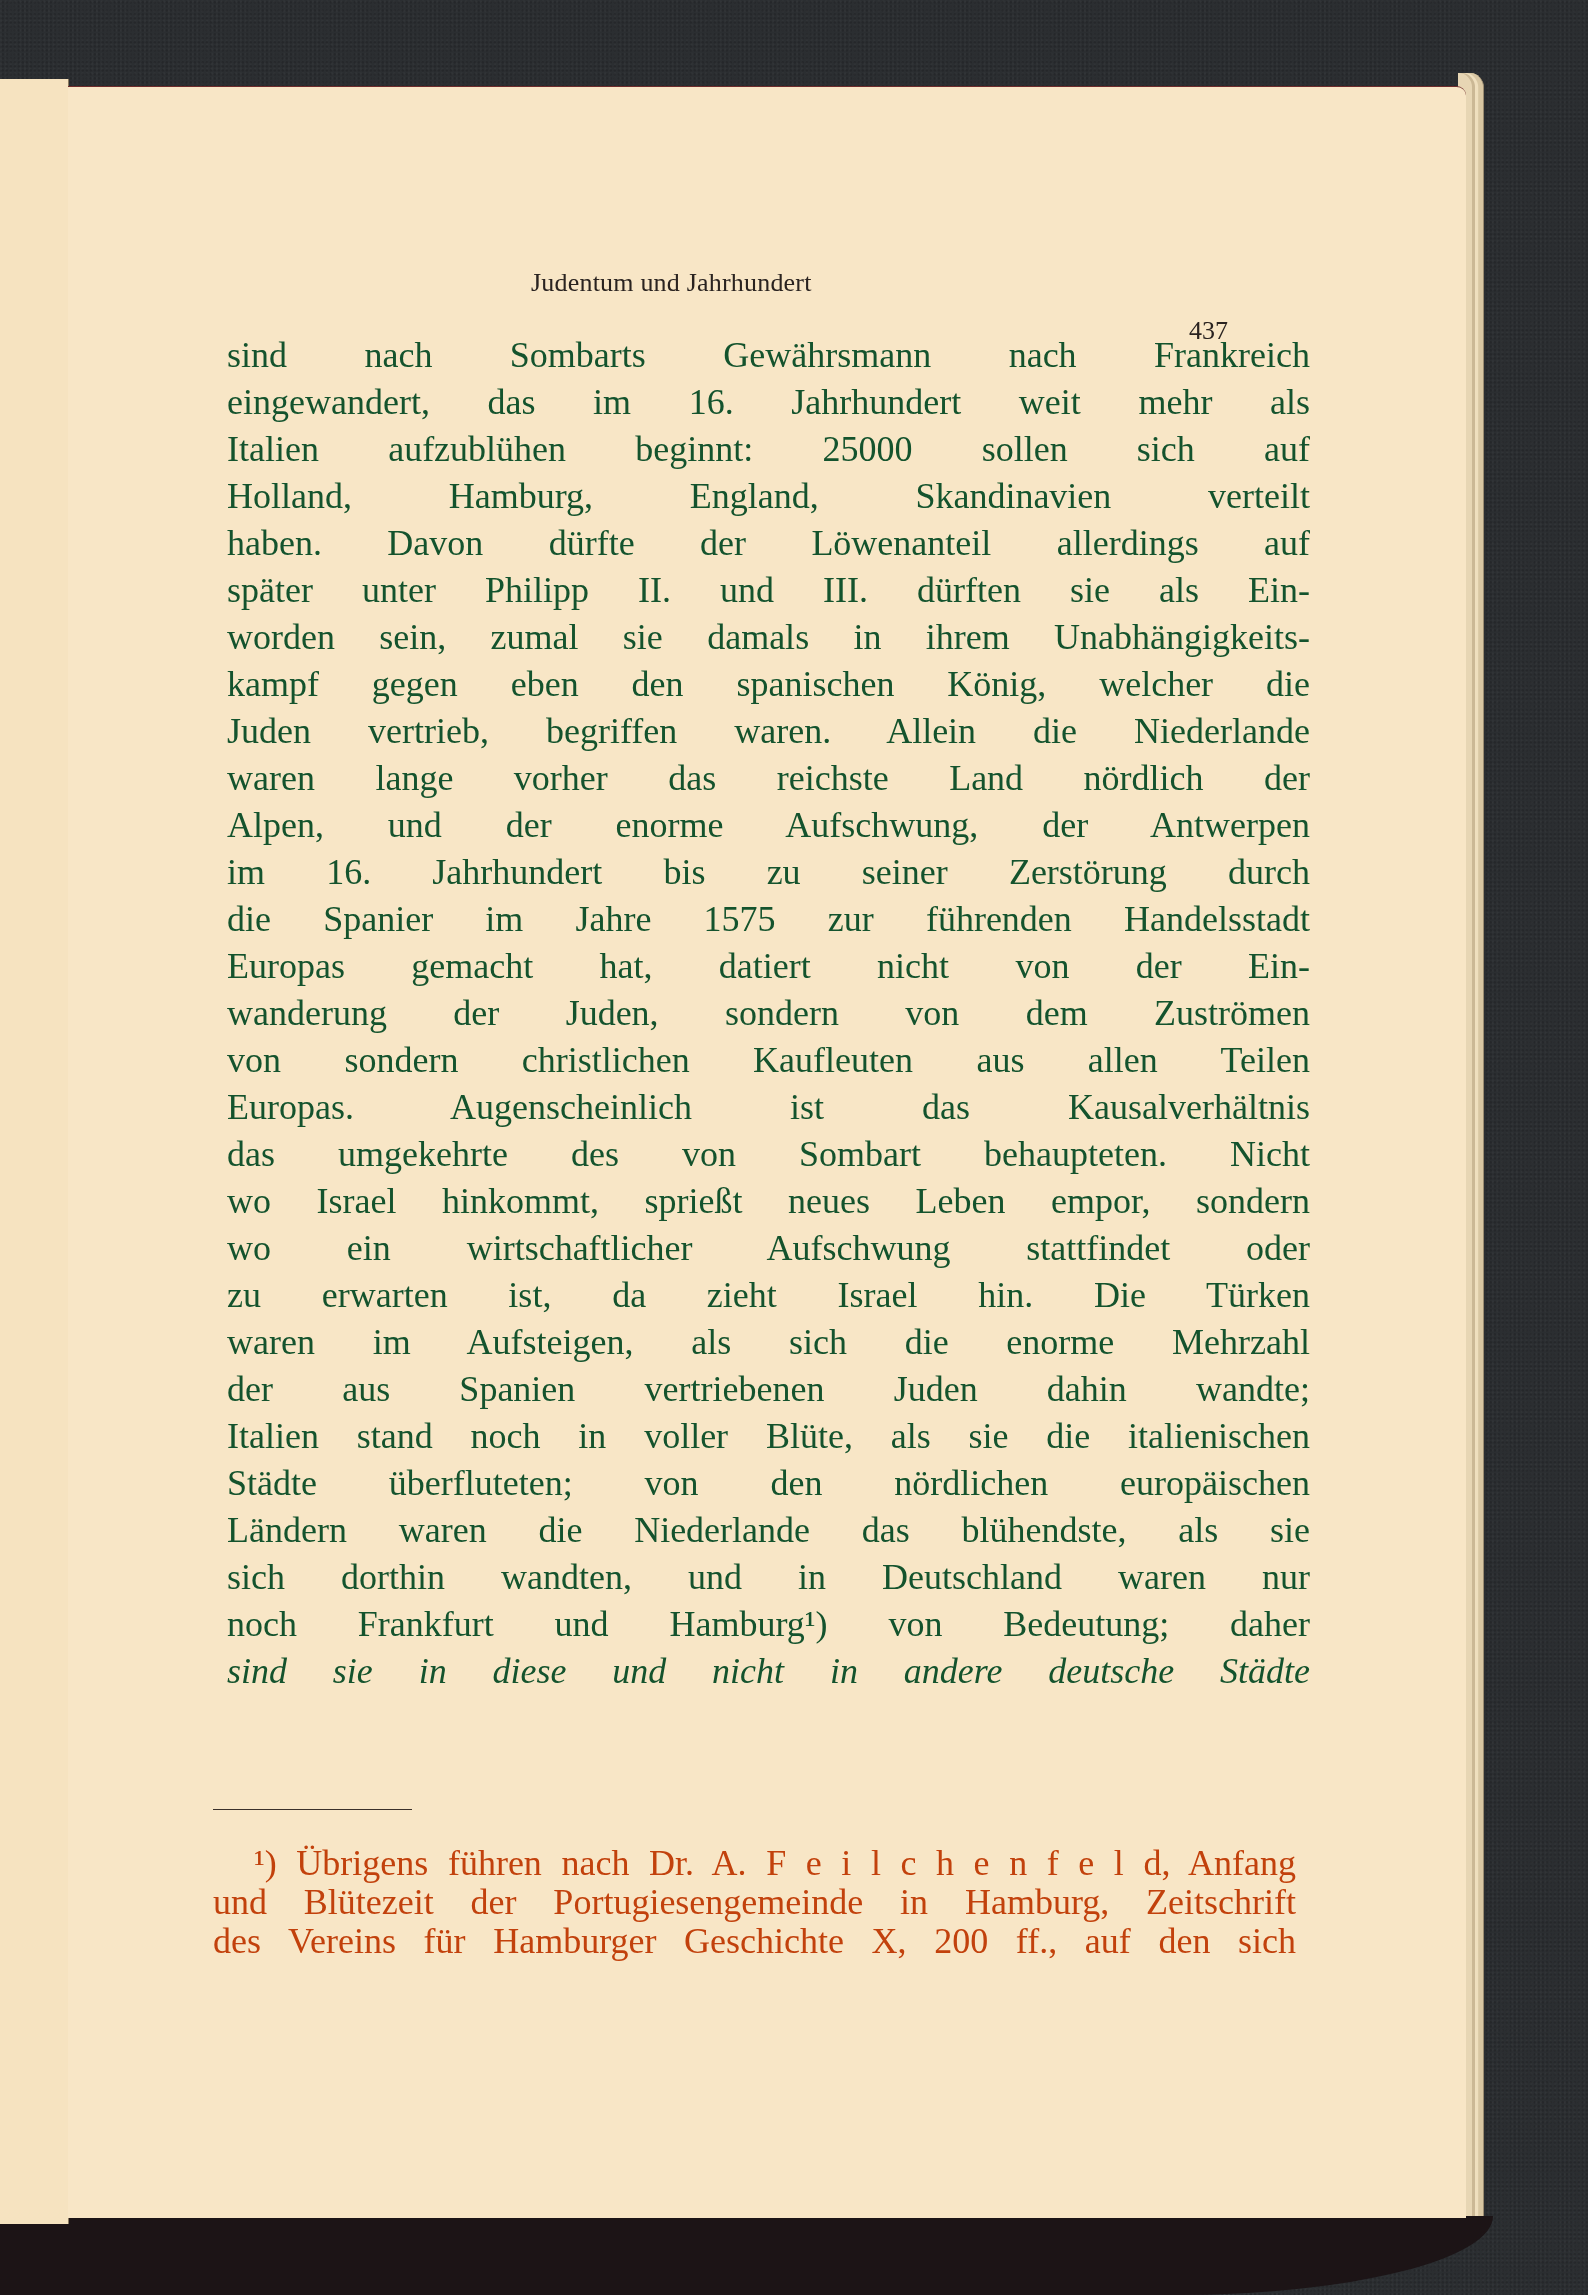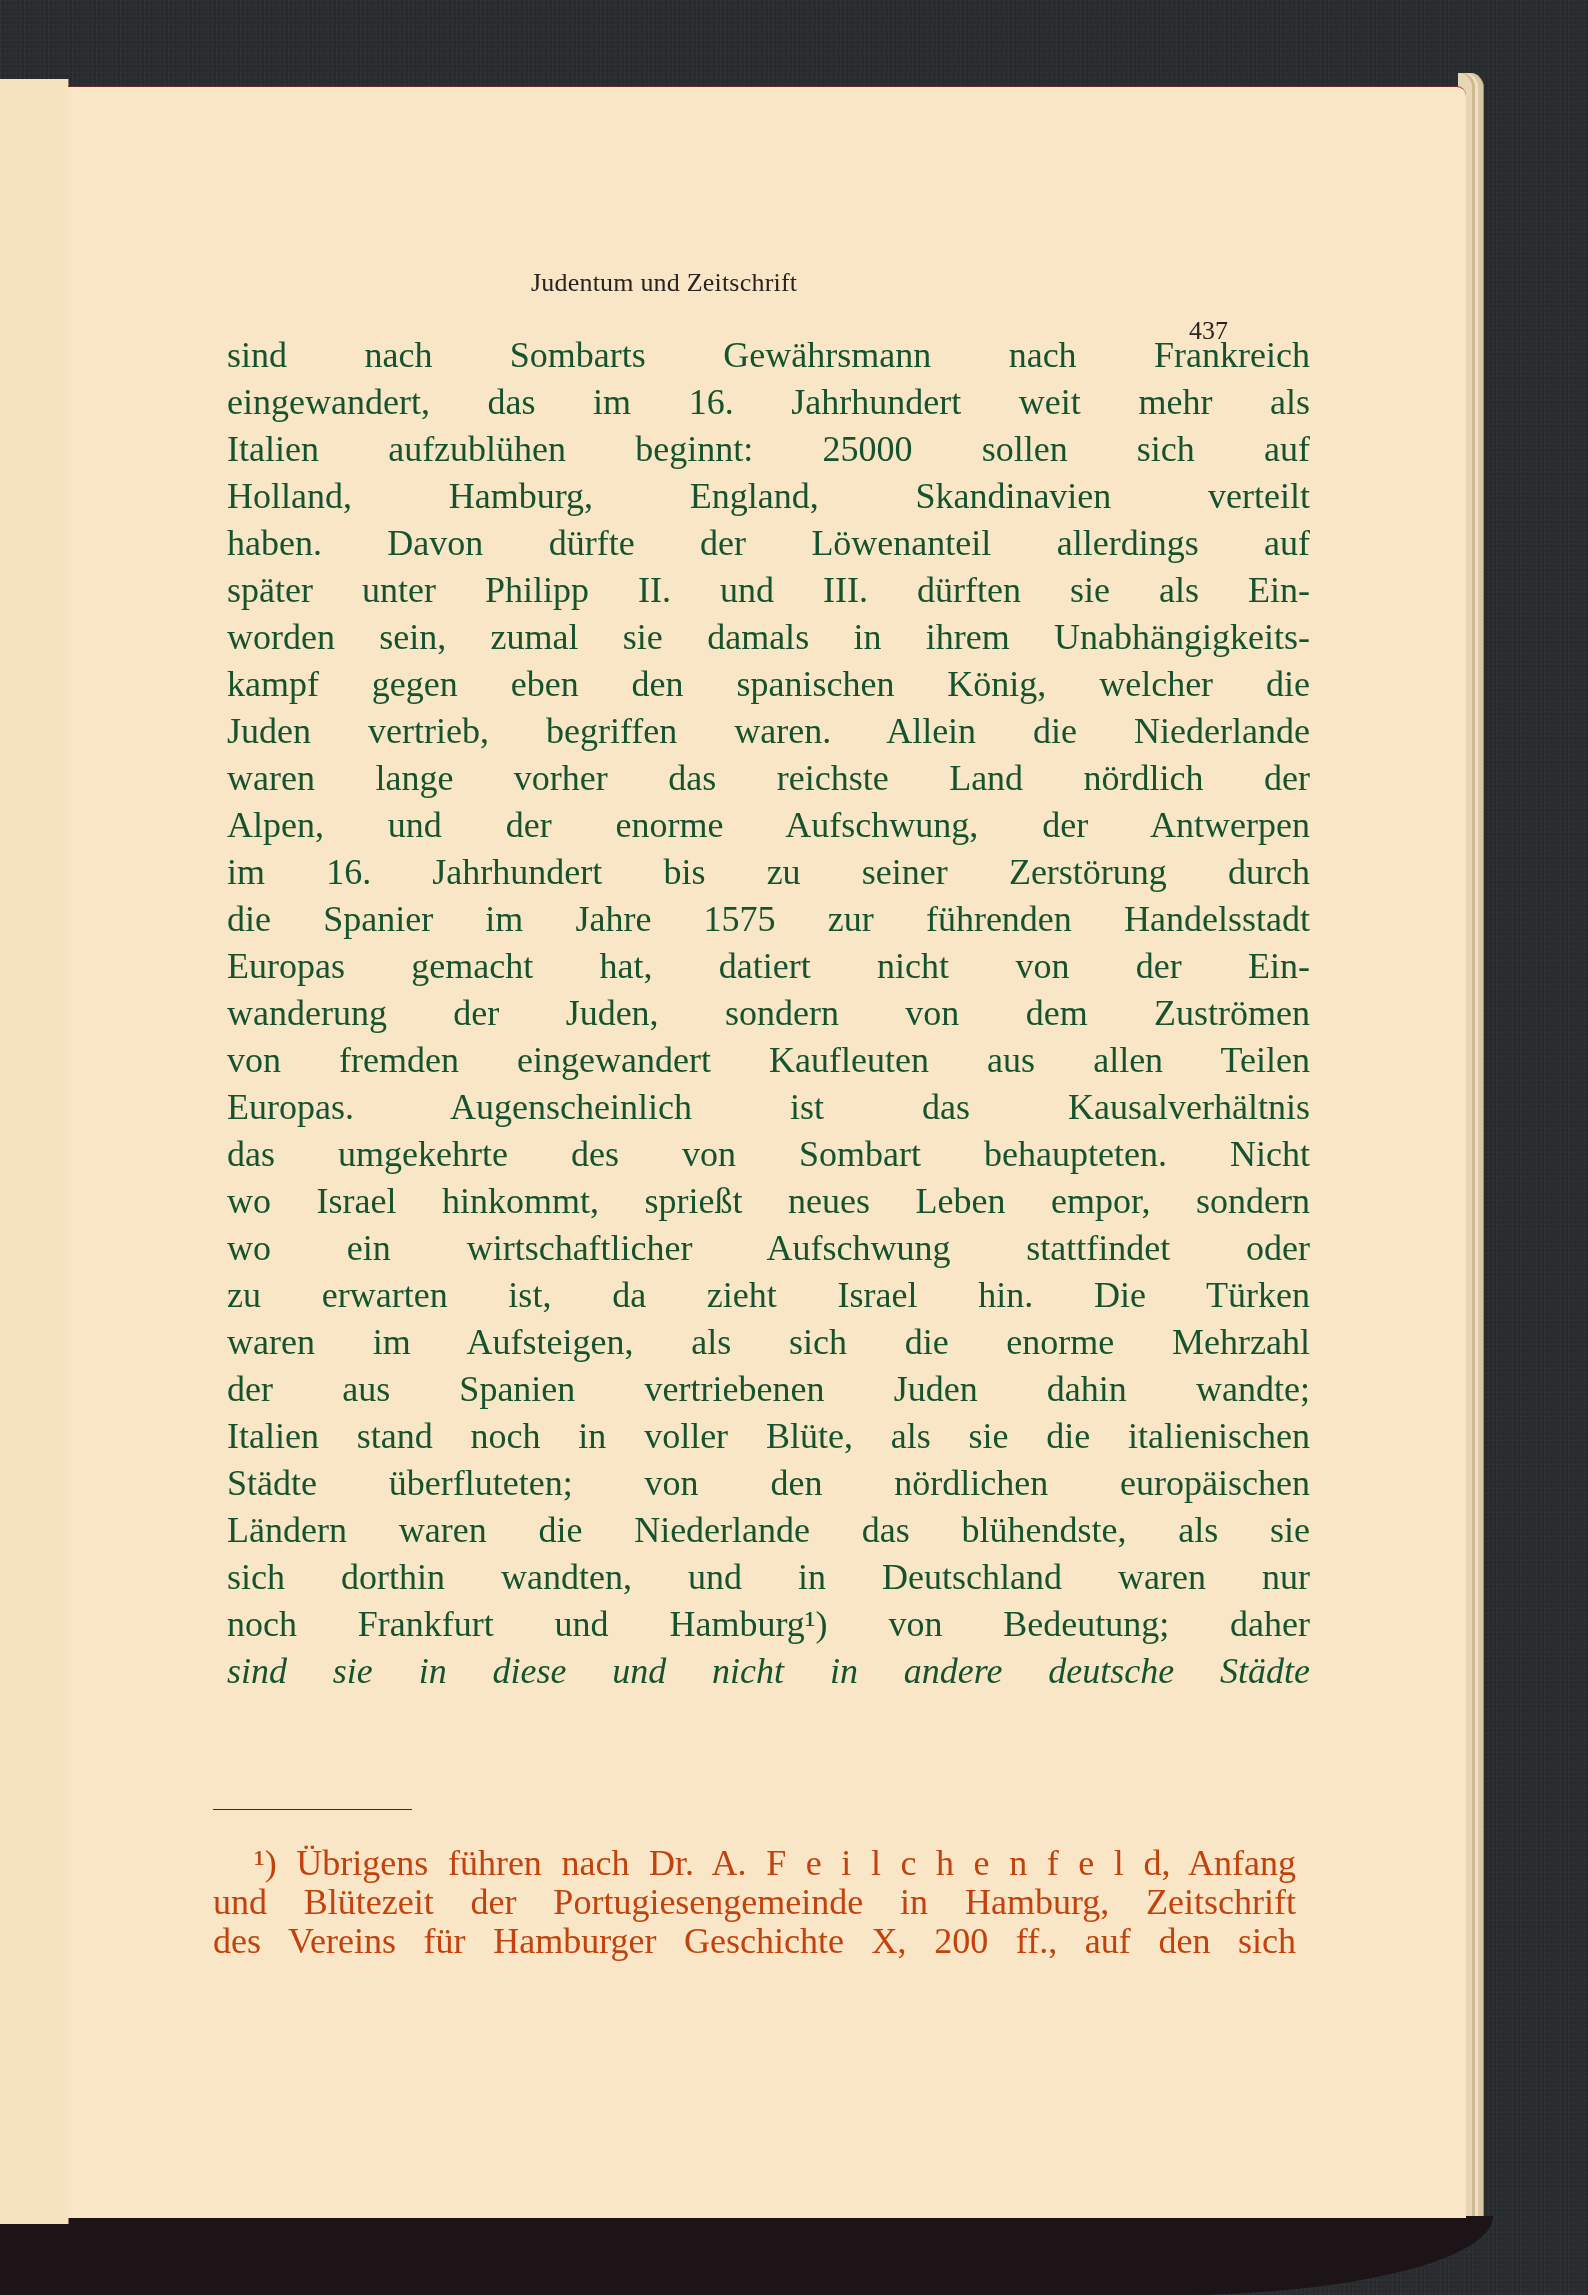--- a/index.html
+++ b/index.html
@@ -57,41 +57,41 @@
 </style>
 </head>
 <body>
 
 <div class="shadow-bottom"></div>
 <div class="left-page"></div>
 <div class="page-stack"></div>
 
 <div class="page">
   <div class="running-head">
-    <span class="title">Judentum und Zeitschrift</span>
+    <span class="title">Judentum und Jahrhundert</span>
     <span class="pagenum">437</span>
   </div>
 
   <div class="body-text" id="body-text">
       <span class="line">sind nach Sombarts Gewährsmann nach Frankreich</span>
       <span class="line">eingewandert, das im 16. Jahrhundert weit mehr als</span>
       <span class="line">Italien aufzublühen beginnt: 25000 sollen sich auf</span>
       <span class="line">Holland, Hamburg, England, Skandinavien verteilt</span>
       <span class="line">haben. Davon dürfte der Löwenanteil allerdings auf</span>
       <span class="line">später unter Philipp II. und III. dürften sie als Ein-</span>
       <span class="line">worden sein, zumal sie damals in ihrem Unabhängigkeits-</span>
       <span class="line">kampf gegen eben den spanischen König, welcher die</span>
       <span class="line">Juden vertrieb, begriffen waren. Allein die Niederlande</span>
       <span class="line">waren lange vorher das reichste Land nördlich der</span>
       <span class="line">Alpen, und der enorme Aufschwung, der Antwerpen</span>
       <span class="line">im 16. Jahrhundert bis zu seiner Zerstörung durch</span>
       <span class="line">die Spanier im Jahre 1575 zur führenden Handelsstadt</span>
       <span class="line">Europas gemacht hat, datiert nicht von der Ein-</span>
       <span class="line">wanderung der Juden, sondern von dem Zuströmen</span>
-      <span class="line">von fremden eingewandert Kaufleuten aus allen Teilen</span>
+      <span class="line">von sondern christlichen Kaufleuten aus allen Teilen</span>
       <span class="line">Europas. Augenscheinlich ist das Kausalverhältnis</span>
       <span class="line">das umgekehrte des von Sombart behaupteten. Nicht</span>
       <span class="line">wo Israel hinkommt, sprießt neues Leben empor, sondern</span>
       <span class="line">wo ein wirtschaftlicher Aufschwung stattfindet oder</span>
       <span class="line">zu erwarten ist, da zieht Israel hin. Die Türken</span>
       <span class="line">waren im Aufsteigen, als sich die enorme Mehrzahl</span>
       <span class="line">der aus Spanien vertriebenen Juden dahin wandte;</span>
       <span class="line">Italien stand noch in voller Blüte, als sie die italienischen</span>
       <span class="line">Städte überfluteten; von den nördlichen europäischen</span>
       <span class="line">Ländern waren die Niederlande das blühendste, als sie</span>

